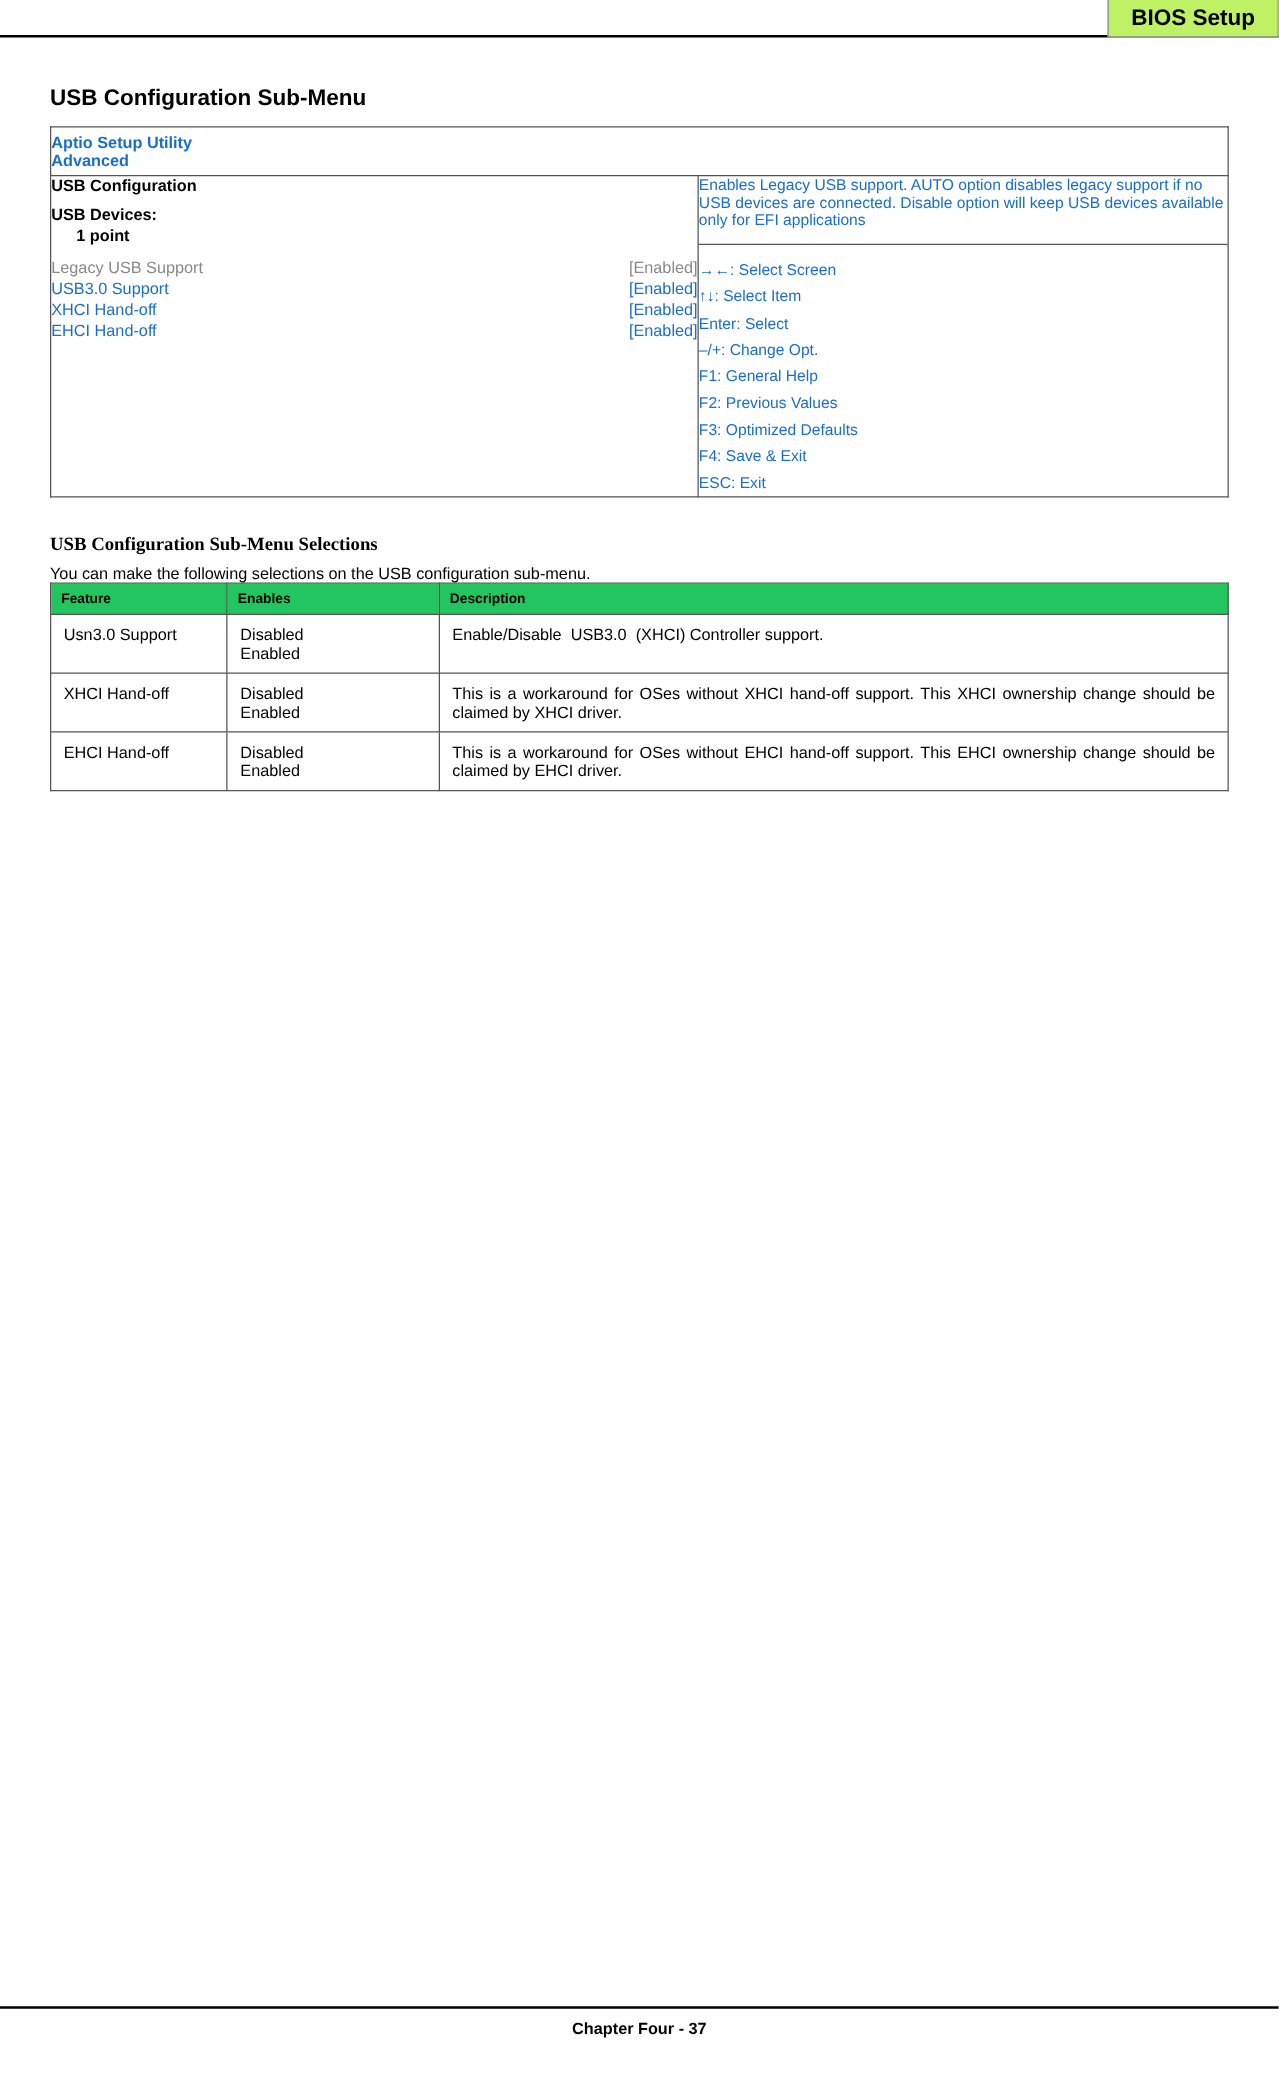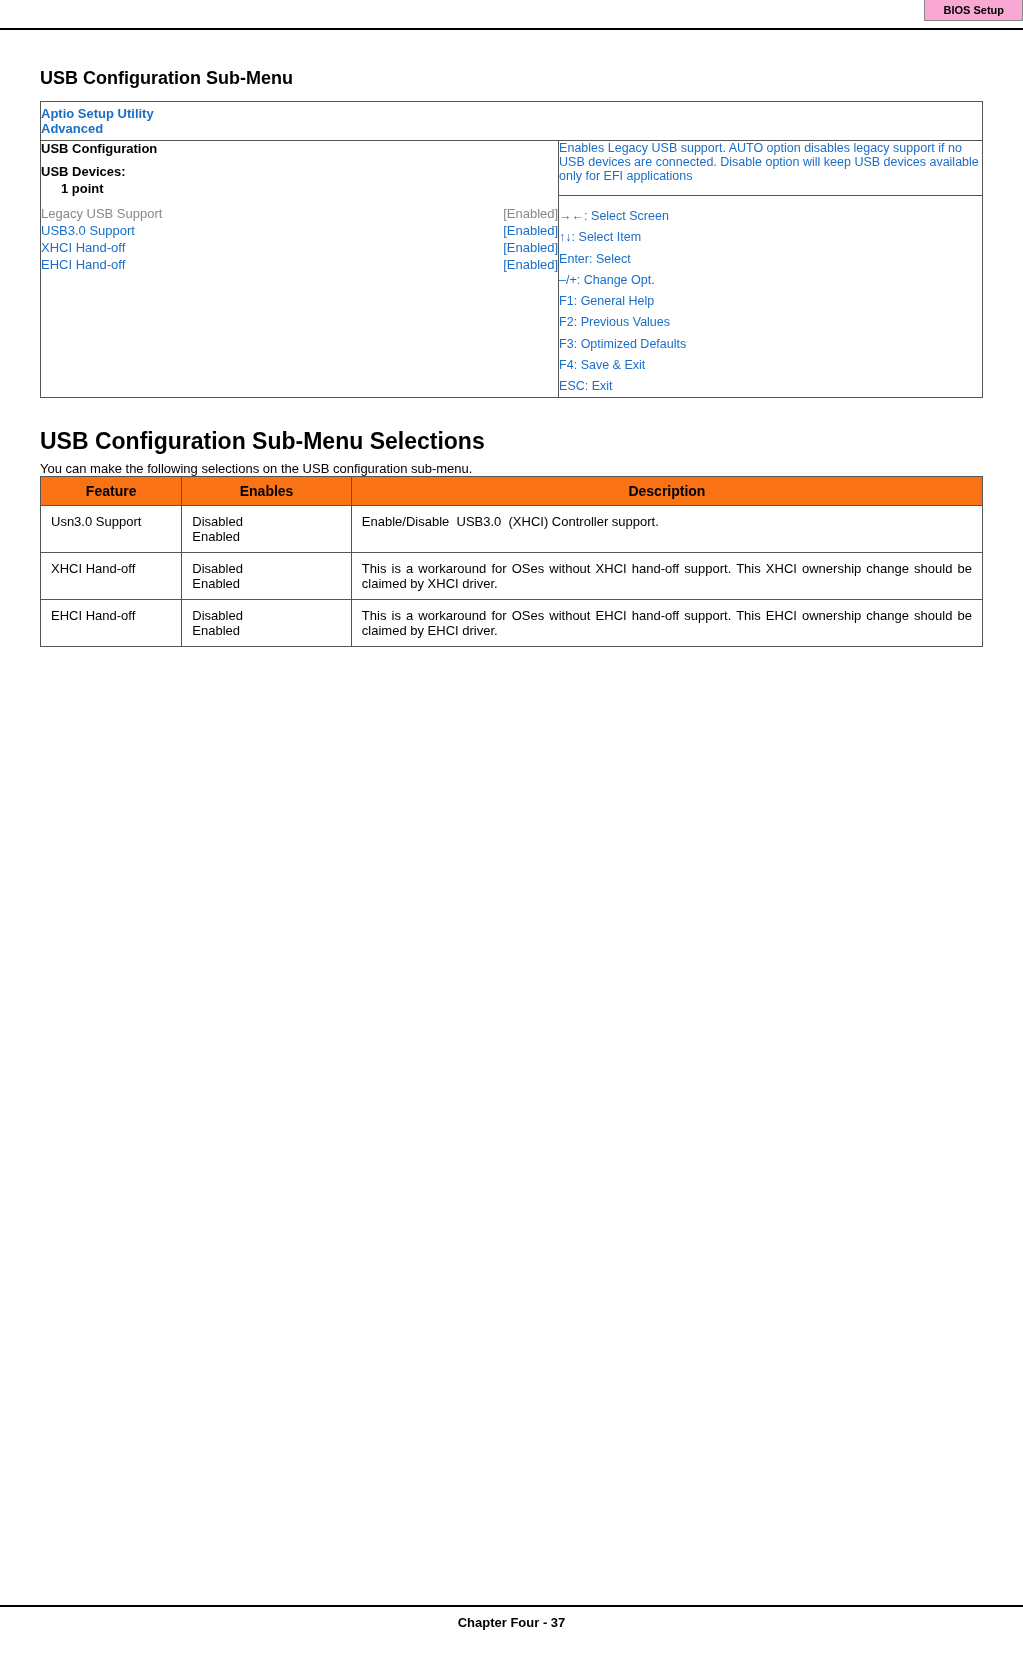--- a/index.html
+++ b/index.html
@@ -15,22 +15,22 @@
 
     
     .bios-setup-tab {
       position: absolute;
       top: 0;
       right: 0;
       border: 1.5px solid #888;
       border-top: none;
       padding: 4px 18px;
       font-weight: bold;
-      font-size: 11px;
-      background: #f9a8d4;
+      font-size: 18px;
+      background: #bef264;
       text-align: center;
     }
 
     .top-border {
       border-top: 2px solid #000;
       margin-top: 28px;
     }
 
     .page-content {
       padding: 20px 40px 60px 40px;
@@ -129,43 +129,44 @@
     .bios-setting-value {
       color: #1a6ec7;
       margin-left: 10px;
     }
     .bios-setting-value.gray {
       color: #888;
     }
 
     
     .selections-heading {
-      font-size: 23px;
+      font-size: 15px;
       font-weight: bold;
       margin-bottom: 6px;
       margin-top: 10px;
+      font-family: Liberation Serif, serif;
     }
     .selections-desc {
       font-size: 13px;
       margin-bottom: 0;
     }
 
     
     .sel-table {
       width: 100%;
       border-collapse: collapse;
       border: 1.5px solid #555;
     }
     .sel-table th {
       border: 1.5px solid #555;
       padding: 6px 8px;
-      text-align: center;
-      font-weight: bold;
-      font-size: 14px;
-      background: #f97316;
+      text-align: left;
+      font-weight: bold;
+      font-size: 11px;
+      background: #22c55e;
     }
     .sel-table td {
       border: 1.5px solid #555;
       padding: 8px 10px;
       vertical-align: top;
       font-size: 13px;
     }
     .col-feature { width: 15%; }
     .col-options { width: 18%; }
     .col-description { width: 67%; }

